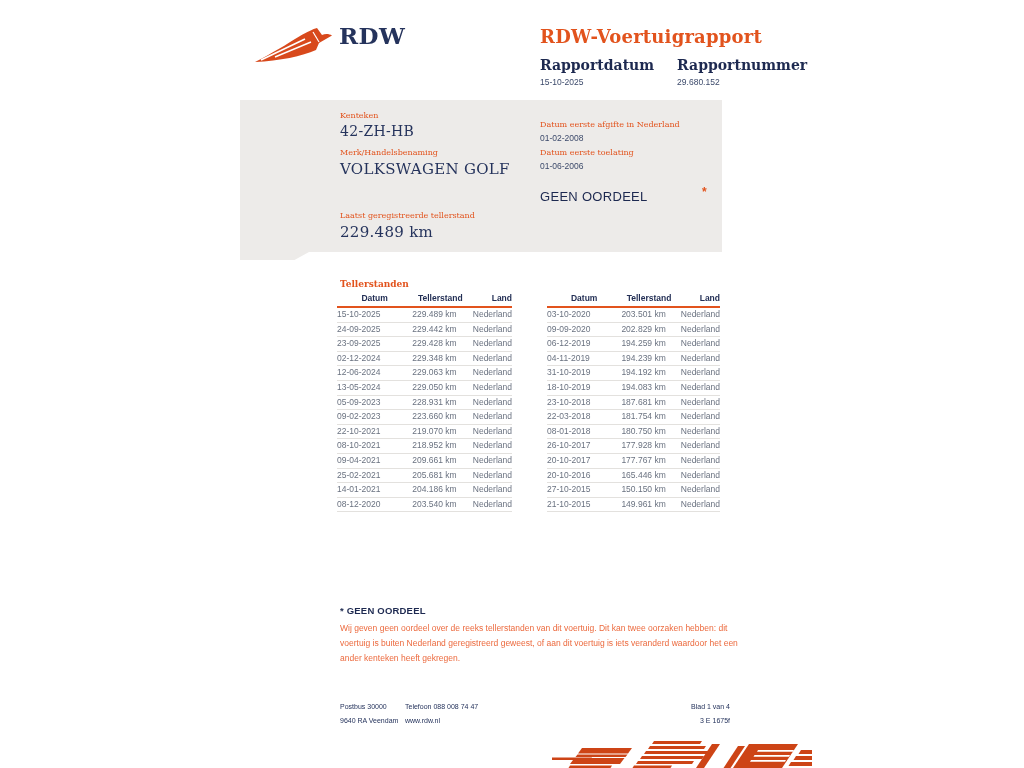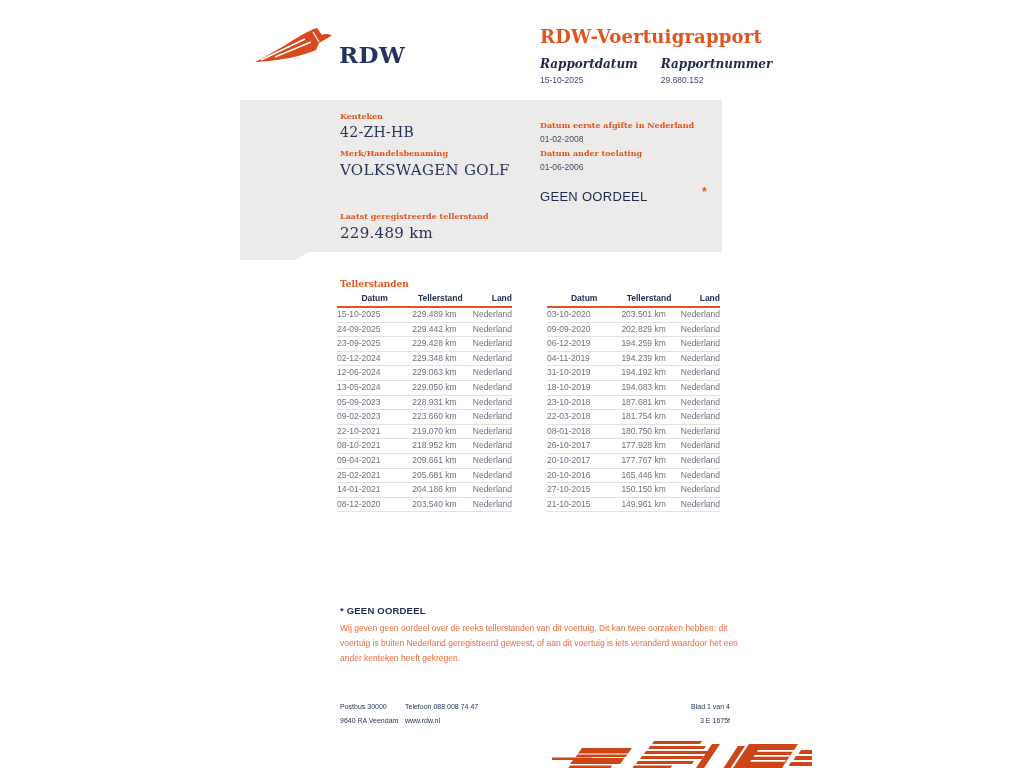--- a/index.html
+++ b/index.html
@@ -1,36 +1,36 @@
 <!DOCTYPE html>
 <html><head>
 <meta charset="utf-8">
 <style>
   html,body{margin:0;padding:0;background:#ffffff;}
   .page{position:relative;width:1024px;height:768px;background:#ffffff;overflow:hidden;
         font-family:"Liberation Sans",sans-serif;}
 
   
-  .logo-wrap{position:absolute;left:253px;top:24px;display:flex;align-items:flex-end;}
+  .logo-wrap{position:absolute;left:253px;top:24px;display:flex;align-items:flex-start;}
   .logo-icon{width:80px;height:44px;display:block;}
   .logo-text{font-family:"DejaVu Serif",serif;font-weight:700;font-size:23px;color:#25335c;
              margin-left:6px;margin-top:-2px;letter-spacing:.5px;}
   .doc-title{position:absolute;left:540px;top:26px;font-family:"DejaVu Serif",serif;
              font-weight:700;font-size:18px;color:#e2531d;letter-spacing:.2px;}
   .report-meta{position:absolute;left:540px;top:57px;display:flex;}
   .meta-block{margin-right:23px;}
-  .meta-label{font-family:"DejaVu Serif",serif;font-weight:700;font-size:12px;color:#1d2950;font-style:italic;}
+  .meta-label{font-family:"DejaVu Serif",serif;font-weight:700;font-size:14px;color:#1d2950;}
   .meta-value{font-size:8.5px;color:#3c4a6b;margin-top:4px;}
 
   
   .summary-box{position:absolute;left:240px;top:100px;width:482px;height:152px;background:#edebe9;}
   .summary-tail{position:absolute;left:240px;top:252px;width:69px;height:8px;background:#edebe9;
                 clip-path:polygon(0 0,100% 0,79% 100%,0 100%);}
   .fld{position:absolute;}
-  .fld-label{font-family:"DejaVu Serif",serif;font-weight:700;font-size:8px;color:#e2531d;}
+  .fld-label{font-family:"DejaVu Serif",serif;font-weight:400;font-size:8px;color:#e2531d;}
   .fld-value-lg{font-family:"DejaVu Serif",serif;font-size:15px;color:#25335c;margin-top:3px;letter-spacing:.3px;}
   .fld-value-sm{font-size:8.5px;color:#3c4a6b;margin-top:4px;}
   .verdict{position:absolute;left:300px;top:89px;font-weight:400;font-size:13px;color:#1d2950;
            letter-spacing:.3px;}
   .verdict-mark{position:absolute;left:462px;top:85px;color:#e2531d;font-weight:700;font-size:12px;}
 
   
   .table-title{position:absolute;left:340px;top:279px;font-family:"DejaVu Serif",serif;
                font-weight:700;font-size:9px;color:#e2531d;}
   .mtable{position:absolute;top:291px;}
@@ -98,21 +98,21 @@
     </div>
     <div class="fld" style="left:100px;top:111px;">
       <div class="fld-label">Laatst geregistreerde tellerstand</div>
       <div class="fld-value-lg">229.489 km</div>
     </div>
     <div class="fld" style="left:300px;top:20px;">
       <div class="fld-label">Datum eerste afgifte in Nederland</div>
       <div class="fld-value-sm">01-02-2008</div>
     </div>
     <div class="fld" style="left:300px;top:48px;">
-      <div class="fld-label">Datum ander toelating</div>
+      <div class="fld-label">Datum eerste toelating</div>
       <div class="fld-value-sm">01-06-2006</div>
     </div>
     <div class="verdict">GEEN OORDEEL</div>
     <div class="verdict-mark">*</div>
   </div>
   <div class="summary-tail"></div>
 
   <div class="table-title">Tellerstanden</div>
 
   <div class="mtable left">

